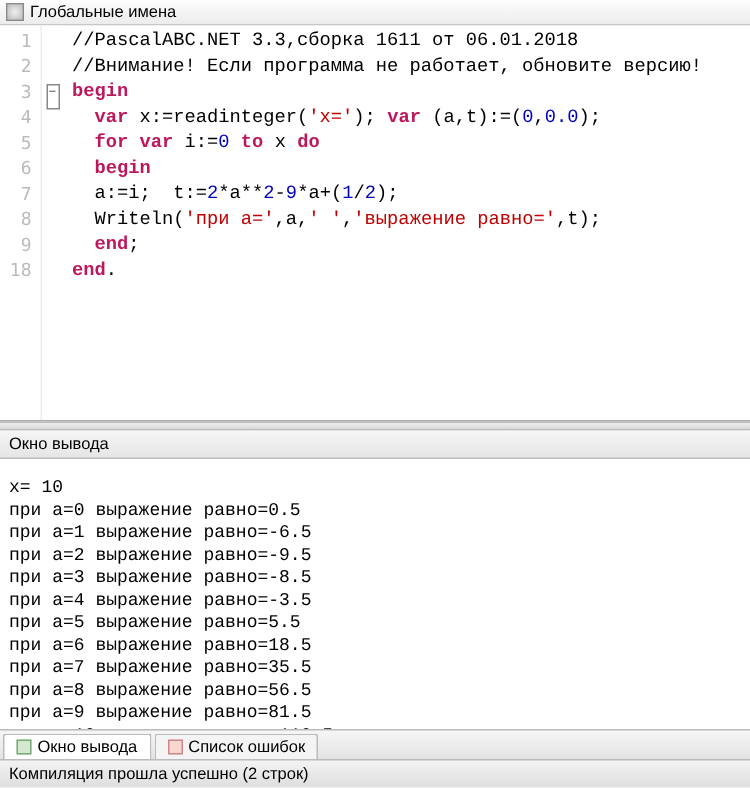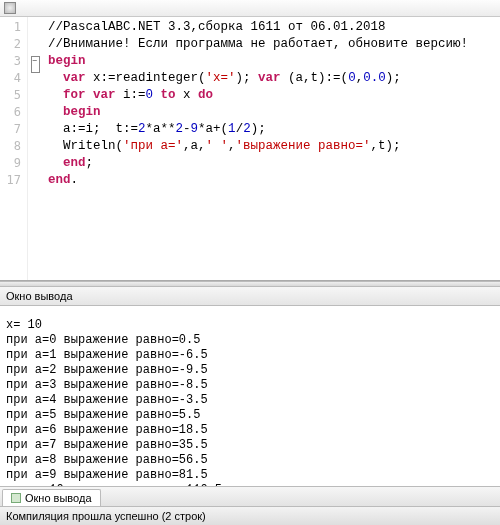--- a/index.html
+++ b/index.html
@@ -25,34 +25,35 @@
 .tab .ticon { width: 10px; height: 10px; }
 .ticon.out { background: #d4e8d0; border: 1px solid #7a7; }
 .ticon.err { background: #f7d7d0; border: 1px solid #c88; }
 .status { background: linear-gradient(#f3f3f3,#dedede); border-top: 1px solid #bbb; padding: 3px 6px; font-size: 11px; }
 </style>
 </head>
 <body>
 
 <div class="titlebar">
   <span class="icon"></span>
+  <span>Глобальные имена</span>
 </div>
 
 <div class="editor">
   <div class="gutter" id="gutter">
       <div>1</div>
       <div>2</div>
       <div>3</div>
       <div>4</div>
       <div>5</div>
       <div>6</div>
       <div>7</div>
       <div>8</div>
       <div>9</div>
-      <div>17</div>
+      <div>18</div>
     </div>
   <div class="fold" id="fold">
       <div></div>
       <div></div>
       <div>
         <div class="foldbox">−</div>
       </div>
       <div></div>
       <div></div>
       <div></div>
@@ -78,17 +79,21 @@
 при a=7 выражение равно=35.5
 при a=8 выражение равно=56.5
 при a=9 выражение равно=81.5
 при a=10 выражение равно=110.5</div>
 
 <div class="tabs">
   <div class="tab active">
     <span class="ticon out"></span>
     <span>Окно вывода</span>
   </div>
+  <div class="tab">
+    <span class="ticon err"></span>
+    <span>Список ошибок</span>
+  </div>
 </div>
 
 <div class="status">
   <span>Компиляция прошла успешно (2 строк)</span>
 </div>
 
 </body></html>

